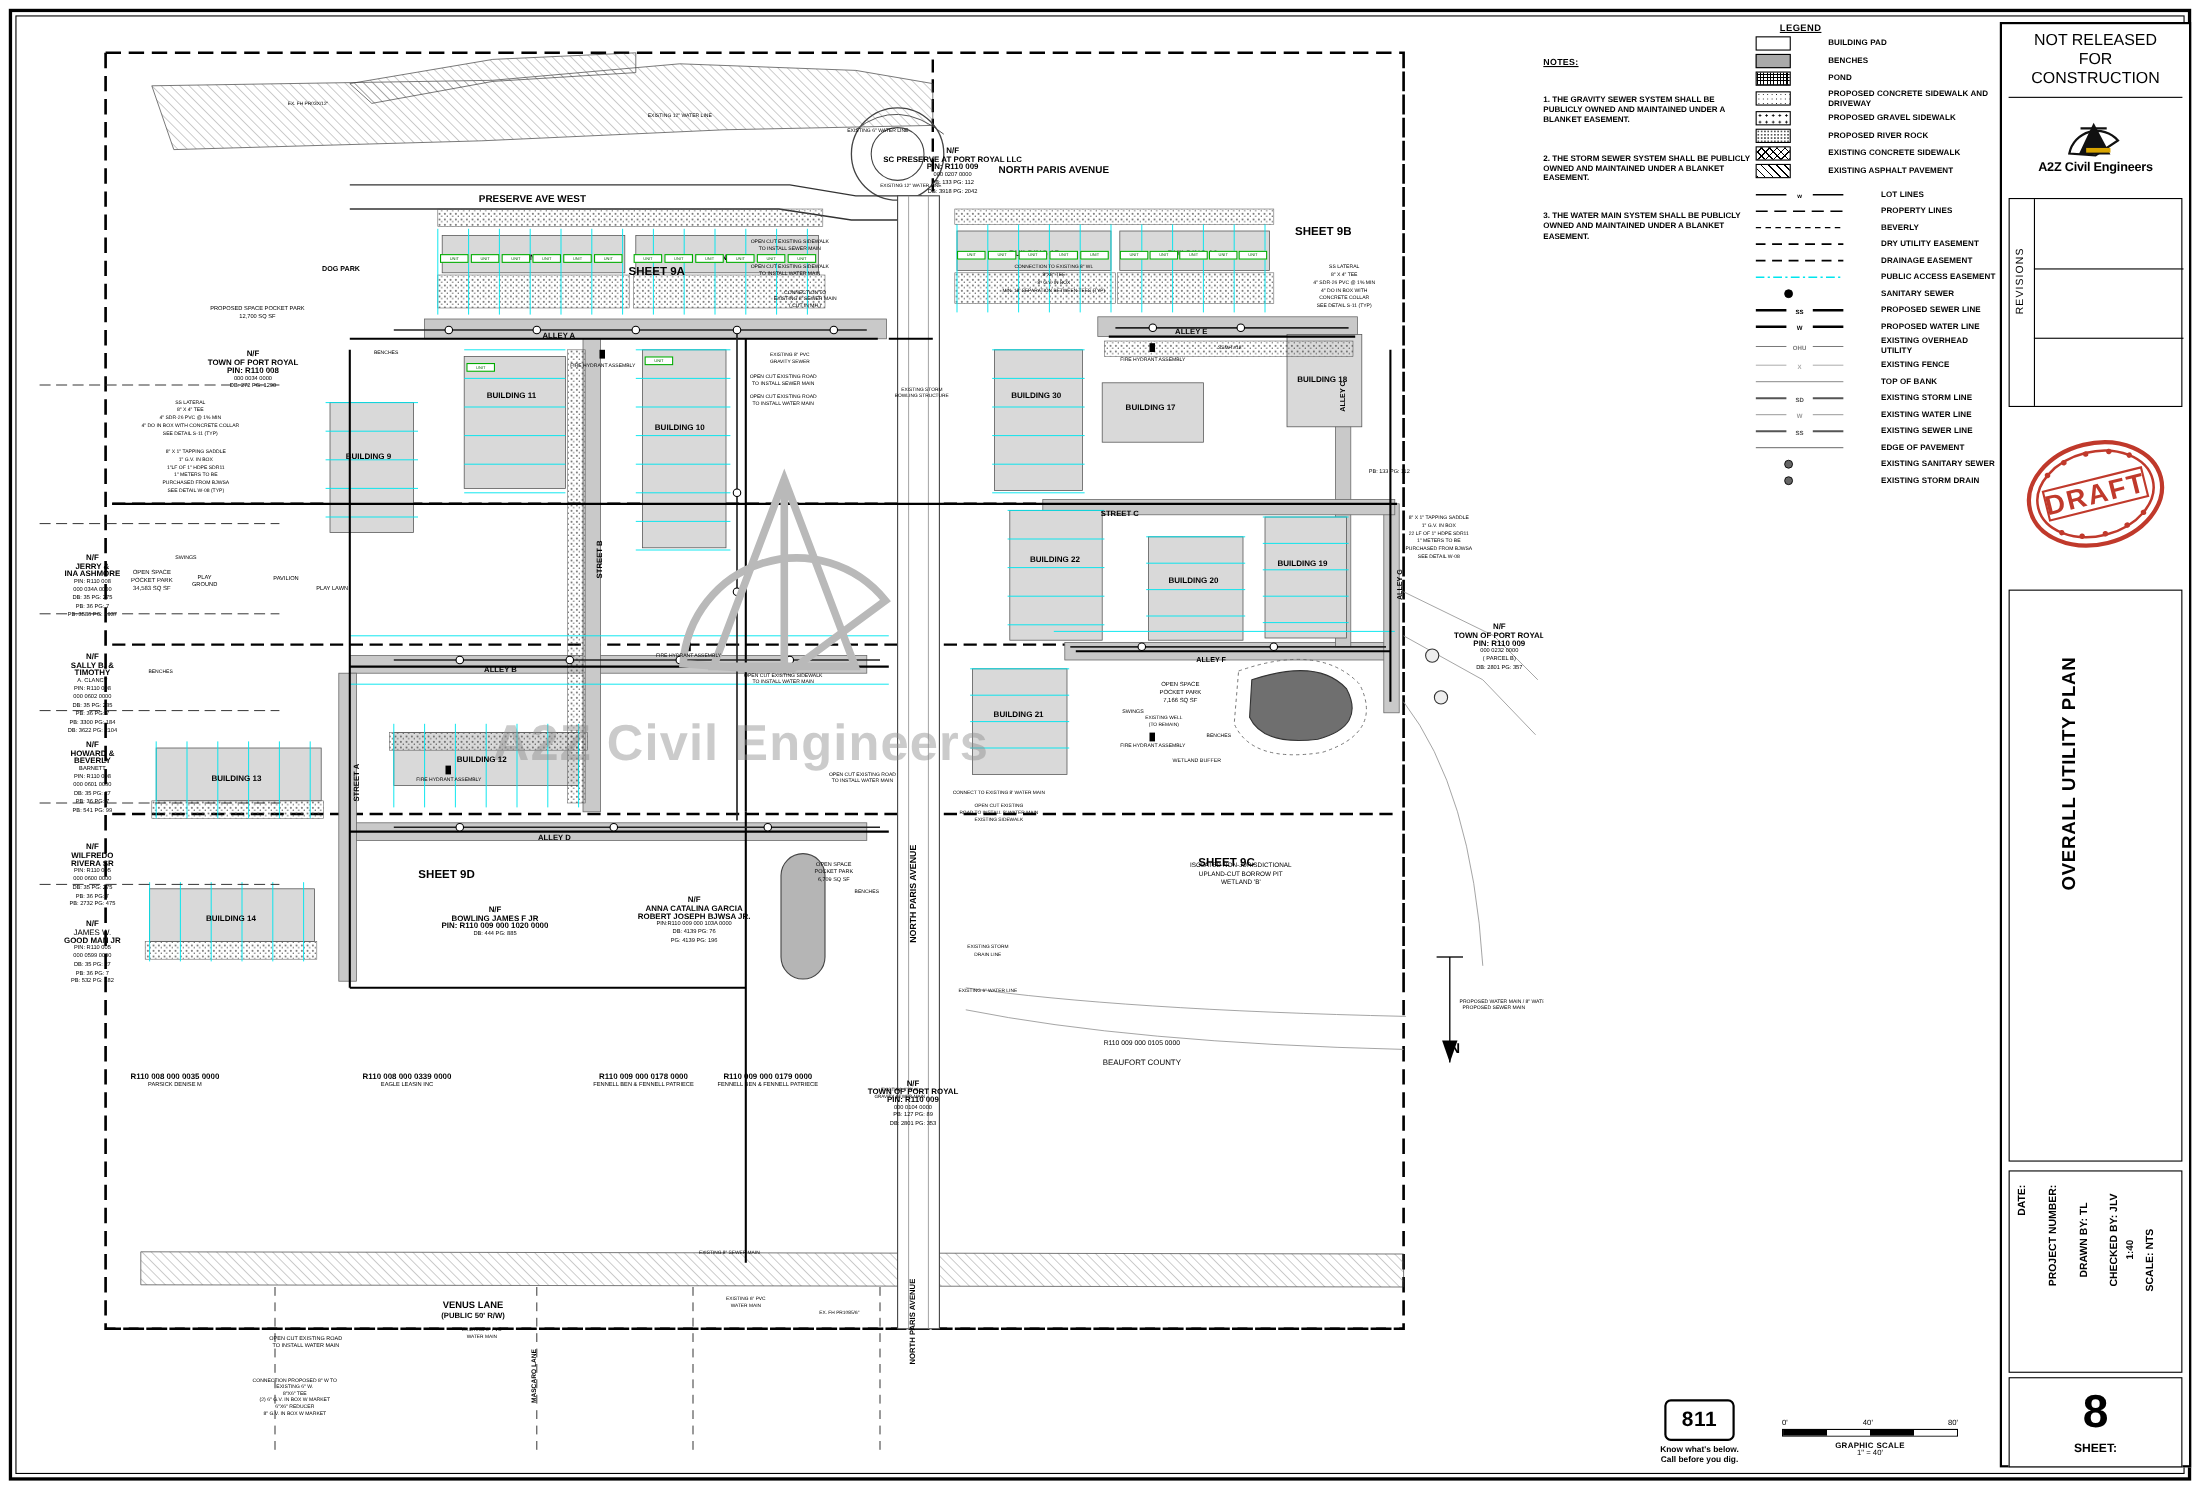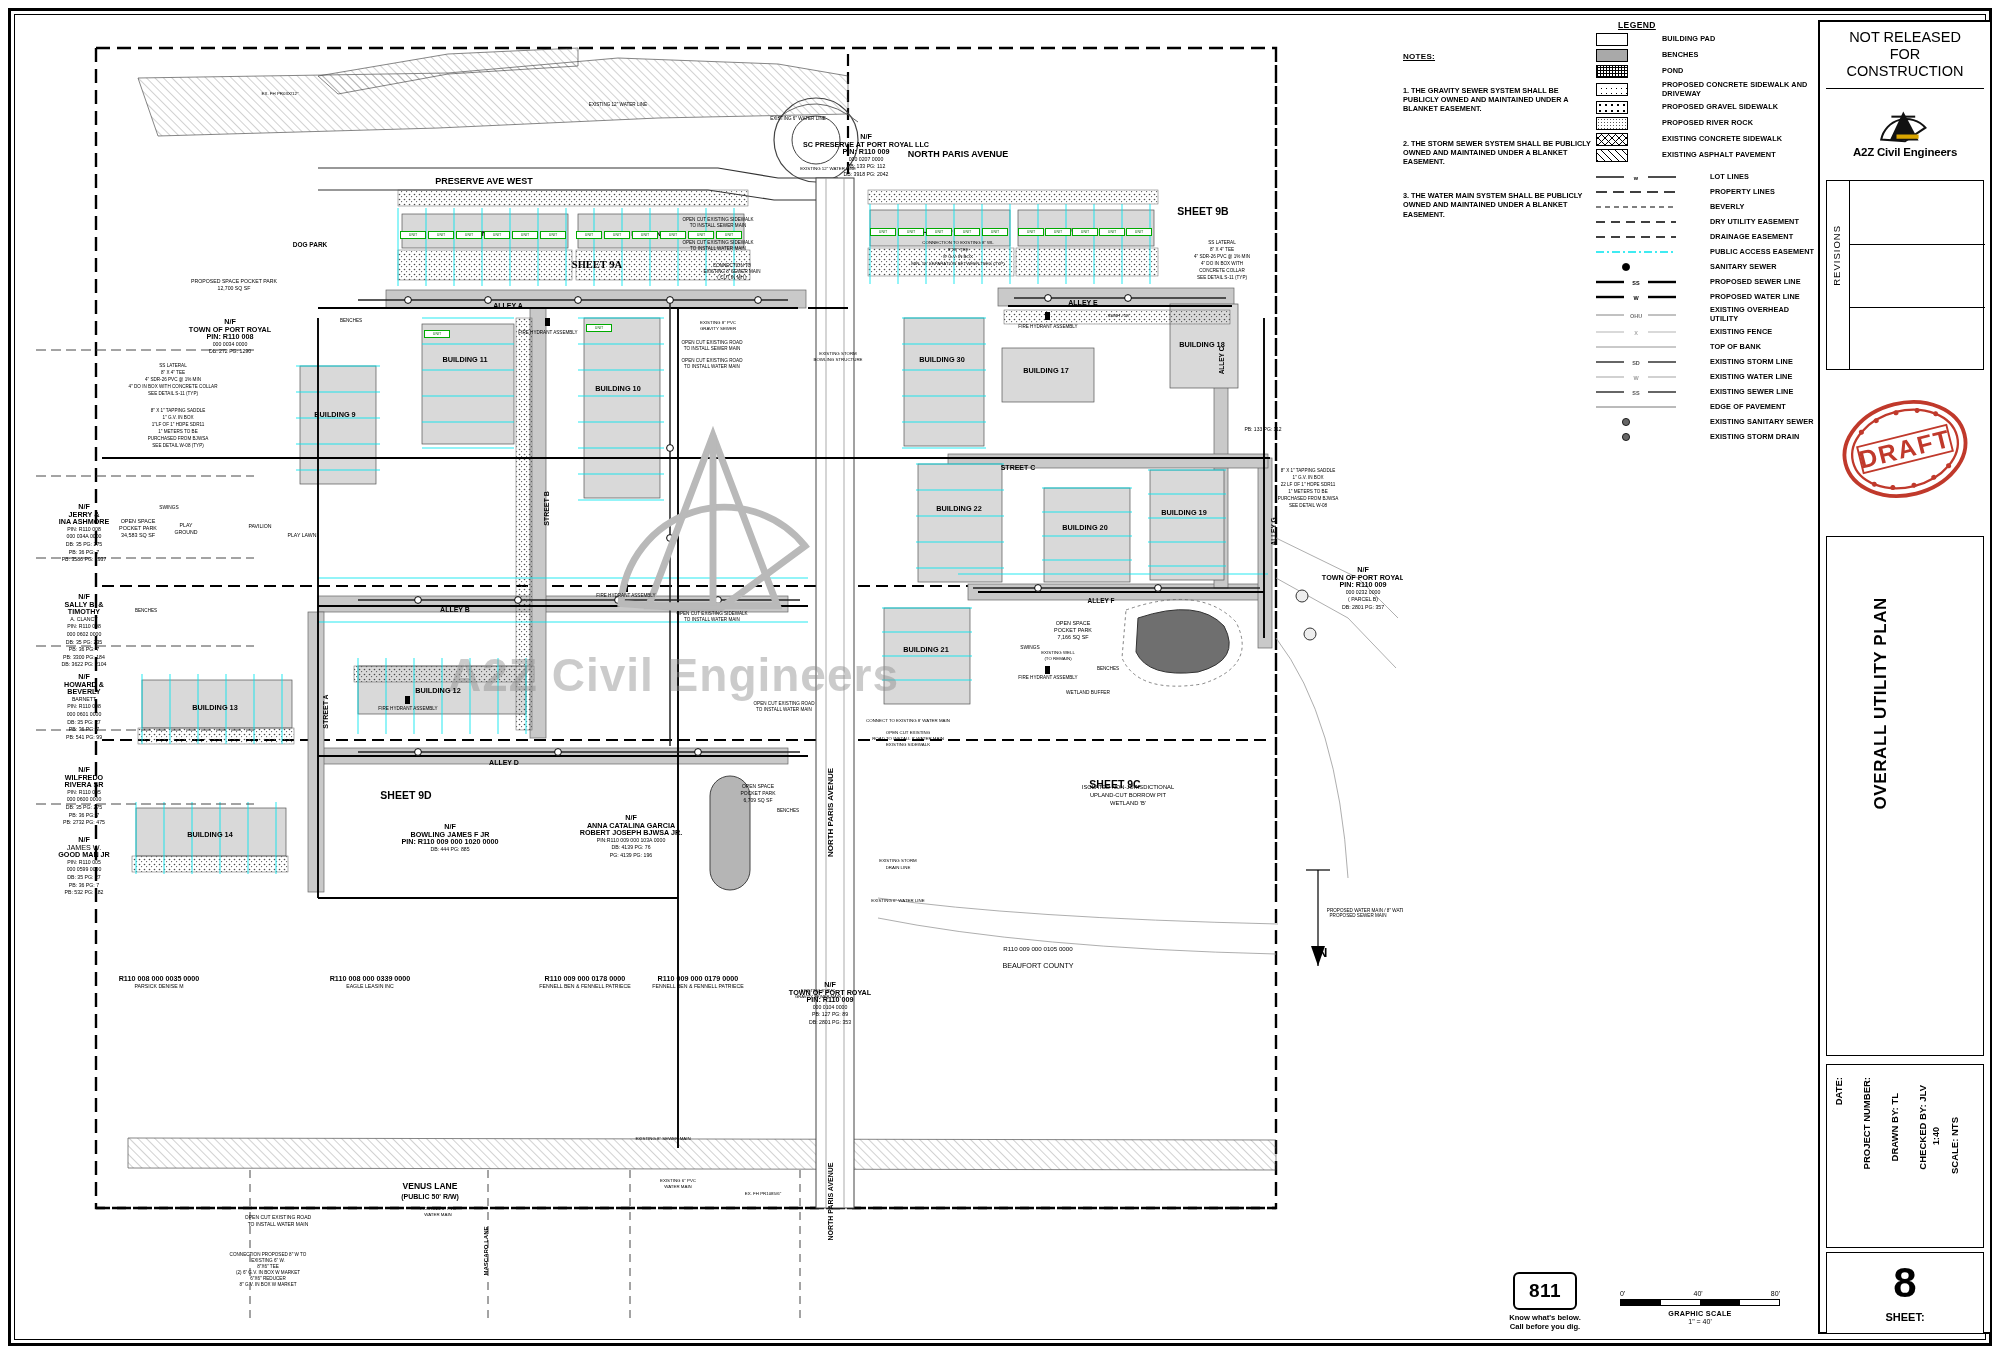--- a/index.html
+++ b/index.html
@@ -394,21 +394,21 @@
     <div class="wm" style="left:430px;top:630px;font-size:46px;letter-spacing:1px;">A2Z Civil Engineers</div>
     <div class="wm" style="left:580px;top:390px;width:230px;height:230px;">
       <svg width="230" height="230" viewBox="0 0 100 100">
           <path d="M10 85 A45 45 0 0 1 90 60 L52 88 Z" fill="none" stroke="#b9b9b9" stroke-width="3"></path>
           <path d="M50 12 L78 86 L22 86 Z" fill="none" stroke="#b9b9b9" stroke-width="3"></path>
           <path d="M50 12 L50 86" stroke="#b9b9b9" stroke-width="3"></path>
         </svg>
     </div>
 
     <div id="layer-sheetrefs">
-        <div class="tx b" style="left: 579px; top: 241px; font-size: 10.5px; transform: translateX(-50%); font-family: Liberation Serif, serif;">SHEET 9A</div>
+        <div class="tx b" style="left: 579px; top: 223px; font-size: 10.5px; transform: translateX(-50%);">SHEET 9A</div>
         <div class="tx b" style="left: 1185px; top: 187px; font-size: 10.5px; transform: translateX(-50%);">SHEET 9B</div>
         <div class="tx b" style="left: 1097px; top: 760px; font-size: 10.5px; transform: translateX(-50%);">SHEET 9C</div>
         <div class="tx b" style="left: 388px; top: 771px; font-size: 10.5px; transform: translateX(-50%);">SHEET 9D</div>
       </div>
     <div id="layer-streets">
         <div class="tx b" style="left: 940px; top: 131px; font-size: 9px; transform: translateX(-50%);">NORTH PARIS AVENUE</div>
         <div class="tx b" style="left: 466px; top: 158px; font-size: 9px; transform: translateX(-50%);">PRESERVE AVE WEST</div>
         <div class="tx b" style="left: 812px; top: 790px; font-size: 8px; transform: translateX(-50%) rotate(-90deg);">NORTH PARIS AVENUE</div>
         <div class="tx b" style="left: 812px; top: 1180px; font-size: 7px; transform: translateX(-50%) rotate(-90deg);">NORTH PARIS AVENUE</div>
         <div class="tx b" style="left: 412px; top: 1163px; font-size: 8.5px; transform: translateX(-50%);">VENUS LANE</div>

